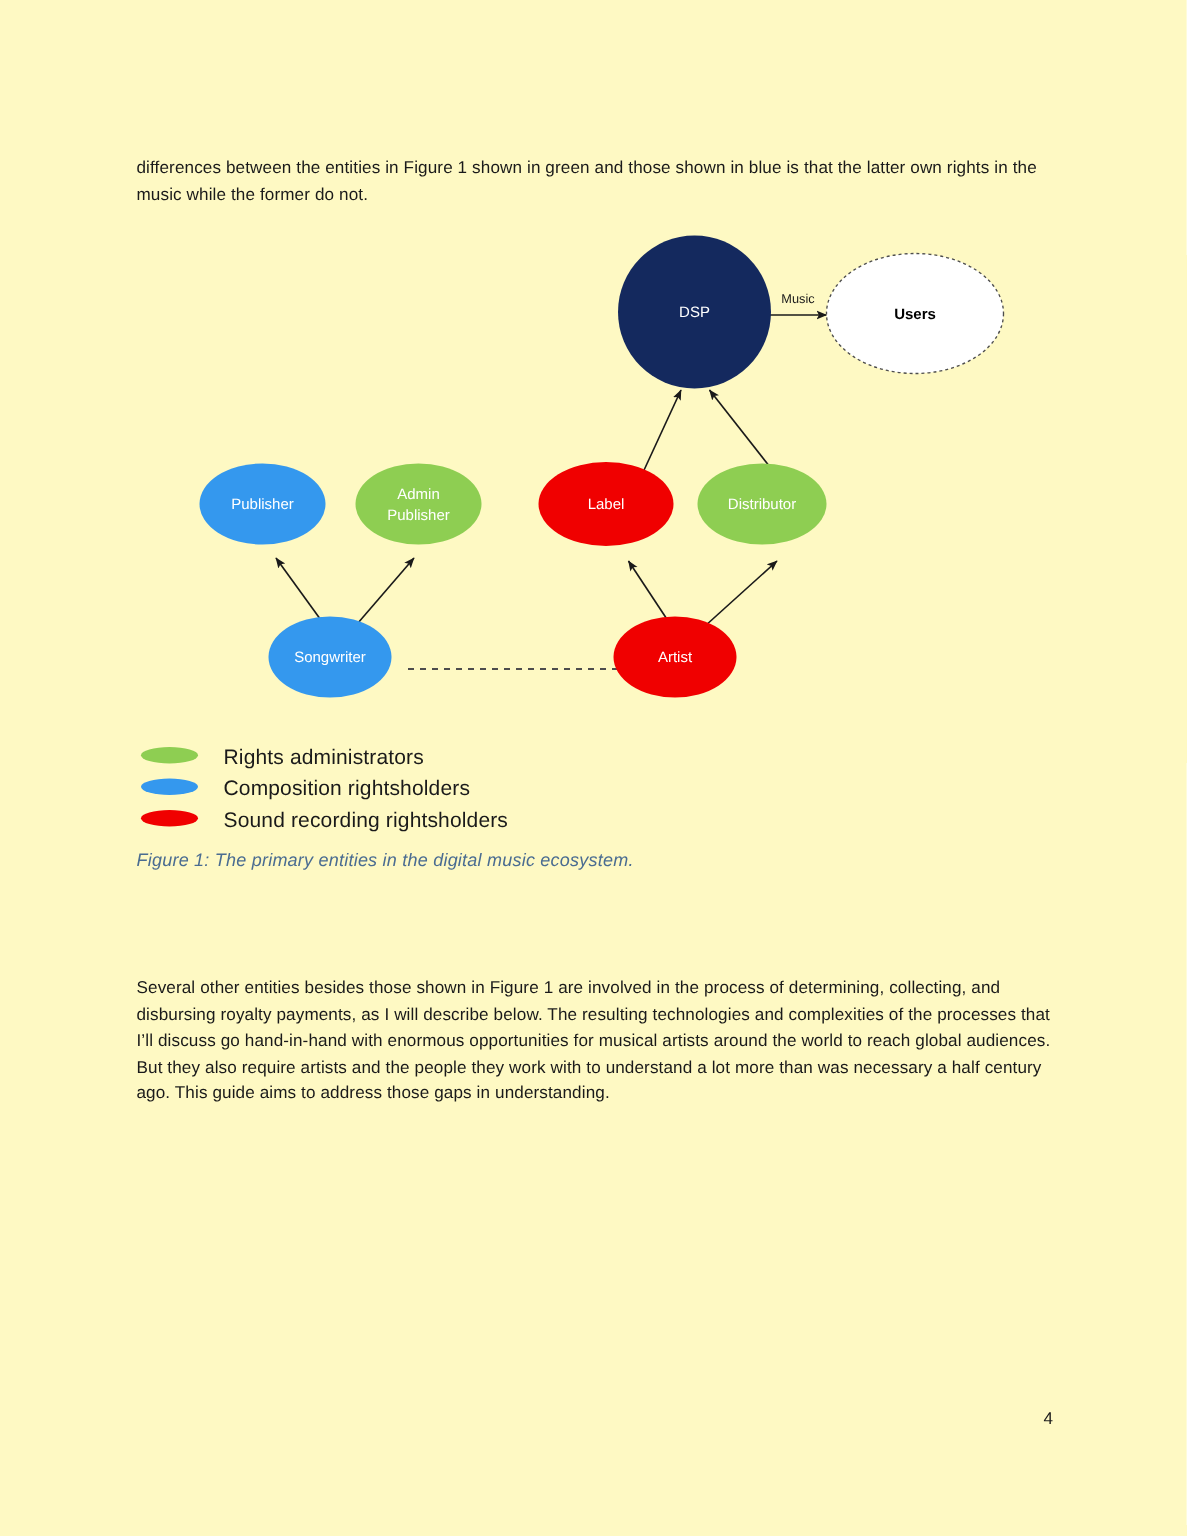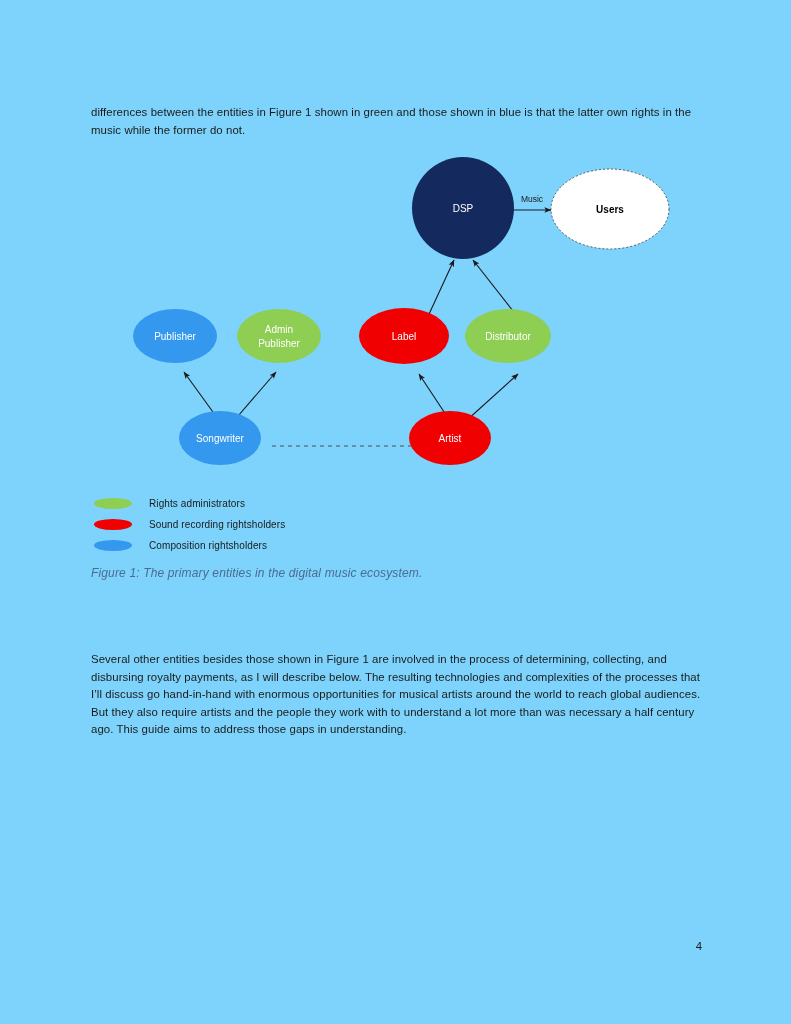--- a/index.html
+++ b/index.html
@@ -11,21 +11,21 @@
     width: 791px;
     height: 1024px;
     position: relative;
     font-family: "Liberation Sans", sans-serif;
     color: #000000;
     overflow: hidden;
   }
   .page {
     position: absolute;
     inset: 0;
-    background: #7dd3fc;
+    background: #fef9c3;
   }
   .body-text {
     position: absolute;
     left: 91px;
     width: 612px;
     font-size: 11.4px;
     line-height: 17.4px;
     color: #1a1a1a;
     text-align: left;
     letter-spacing: 0.08px;
@@ -54,21 +54,21 @@
     height: 21px;
   }
   .legend-swatch {
     width: 38px;
     height: 11px;
     border-radius: 50%;
     flex: 0 0 auto;
   }
   .legend-label {
     margin-left: 17px;
-    font-size: 10px;
+    font-size: 14px;
     color: #1a1a1a;
     letter-spacing: 0.1px;
     white-space: nowrap;
   }
 
   .figure-caption {
     position: absolute;
     left: 91px;
     top: 566px;
     font-size: 12px;
@@ -191,27 +191,27 @@
       </g>
     </svg>
   </div>
 
   <div class="legend">
     <div class="legend-row">
       <span class="legend-swatch" style="background:#8ece52;"></span>
       <span class="legend-label">Rights administrators</span>
     </div>
     <div class="legend-row">
+      <span class="legend-swatch" style="background:#3498ee;"></span>
+      <span class="legend-label">Composition rightsholders</span>
+    </div>
+    <div class="legend-row">
       <span class="legend-swatch" style="background:#f00000;"></span>
       <span class="legend-label">Sound recording rightsholders</span>
     </div>
-    <div class="legend-row">
-      <span class="legend-swatch" style="background:#3498ee;"></span>
-      <span class="legend-label">Composition rightsholders</span>
-    </div>
   </div>
 
   <div class="figure-caption">Figure 1: The primary entities in the digital music ecosystem.</div>
 
   <p class="body-text" id="para-body">Several other entities besides those shown in Figure 1 are involved in the process of determining, collecting, and disbursing royalty payments, as I will describe below. The resulting technologies and complexities of the processes that I’ll discuss go hand-in-hand with enormous opportunities for musical artists around the world to reach global audiences. But they also require artists and the people they work with to understand a lot more than was necessary a half century ago. This guide aims to address those gaps in understanding.</p>
 
   <div class="page-number">4</div>
 
 </div>
 

